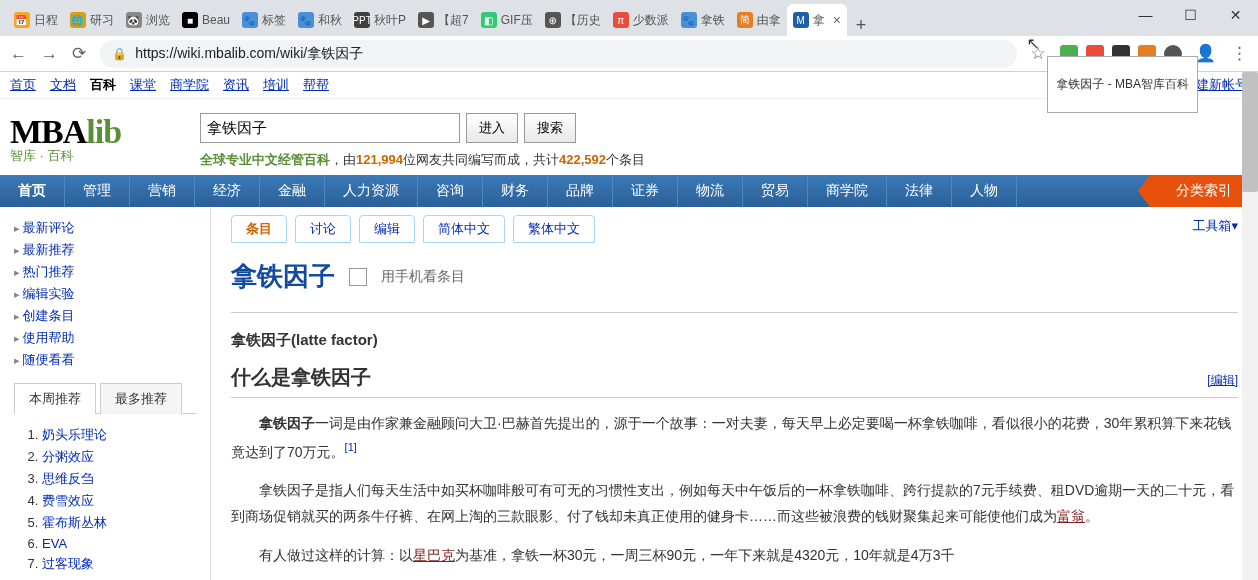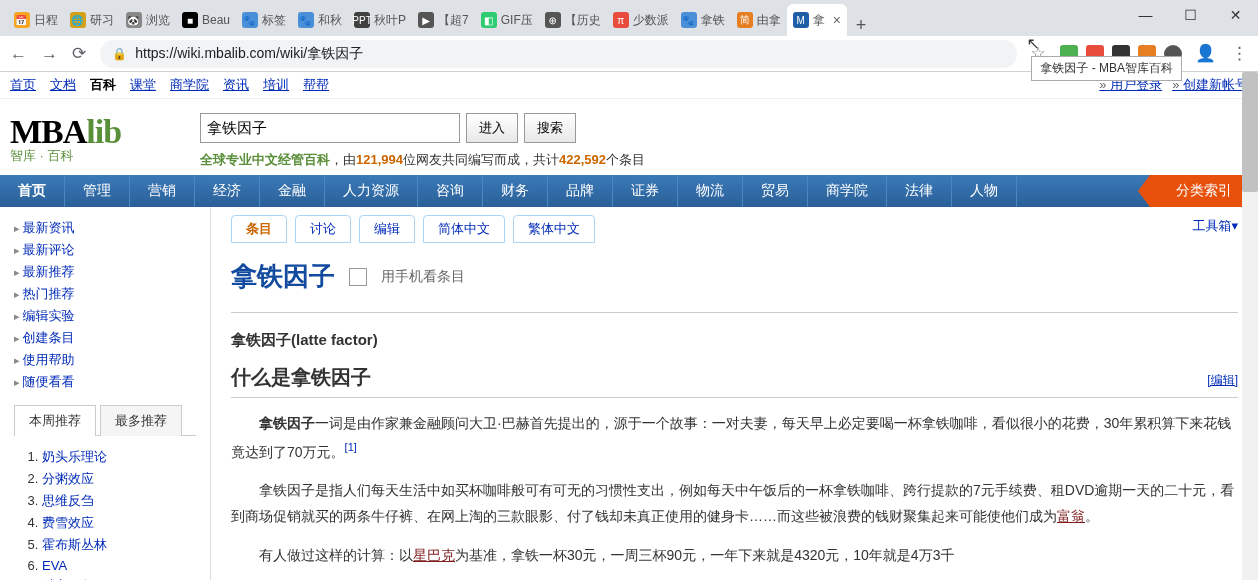--- a/index.html
+++ b/index.html
@@ -14,21 +14,21 @@
 .tab.active { background: #fff; border-radius: 6px 6px 0 0; max-width: 90px; }
 .tab-fav { width: 16px; height: 16px; border-radius: 3px; flex-shrink: 0; display: flex; align-items: center; justify-content: center; font-size: 10px; color: #fff; }
 .tab-close { margin-left: 4px; font-size: 14px; color: #666; }
 .newtab { width: 28px; text-align: center; font-size: 18px; color: #555; }
 .addr-bar { background: #fff; display: flex; align-items: center; height: 36px; padding: 0 10px; gap: 14px; border-bottom: 1px solid #d0d0d0; }
 .nav-btn { font-size: 17px; color: #5f6368; }
 .url-box { flex: 1; display: flex; align-items: center; gap: 8px; background: #f1f3f4; border-radius: 14px; height: 28px; padding: 0 12px; font-size: 14px; color: #202124; }
 .lock { font-size: 12px; color: #5f6368; }
 .ext-icons { display: flex; gap: 8px; align-items: center; }
 .ext-ic { width: 18px; height: 18px; border-radius: 3px; }
-.tooltip { position: absolute; top: 56px; right: 76px; background: #fff; border: 1px solid #aaa; padding: 3px 8px; font-size: 12px; z-index: 100; }
+.tooltip { position: absolute; top: 56px; right: 60px; background: #fff; border: 1px solid #aaa; padding: 19px 8px; font-size: 12px; z-index: 100; }
 .cursor { position: absolute; top: 34px; right: 218px; font-size: 16px; z-index: 101; }
 
 
 .page { background: #fff; }
 .topnav { display: flex; align-items: center; padding: 4px 10px; gap: 14px; font-size: 13px; border-bottom: 1px solid #eee; }
 .topnav a { color: #002bb8; text-decoration: underline; }
 .topnav a.cur { color: #000; font-weight: bold; text-decoration: none; }
 .topnav .right { margin-left: auto; display: flex; gap: 10px; }
 .topnav .right a::before { content: "» "; color: #666; }
 .header-row { display: flex; align-items: flex-start; padding: 14px 10px 6px 10px; gap: 20px; }
@@ -224,21 +224,20 @@
       <a href="#">贸易</a>
       <a href="#">商学院</a>
       <a href="#">法律</a>
       <a href="#">人物</a>
       <a href="#" class="cat">分类索引</a>
     </div>
 
   <div class="body-row">
     <div class="sidebar">
       <ul class="side-list" id="quicklinks">
-          <li><a href="#">最新资讯</a></li>
           <li><a href="#">最新评论</a></li>
           <li><a href="#">最新推荐</a></li>
           <li><a href="#">热门推荐</a></li>
           <li><a href="#">编辑实验</a></li>
           <li><a href="#">创建条目</a></li>
           <li><a href="#">使用帮助</a></li>
           <li><a href="#">随便看看</a></li>
         </ul>
       <div class="side-tabs">
         <div class="side-tab active">本周推荐</div>

